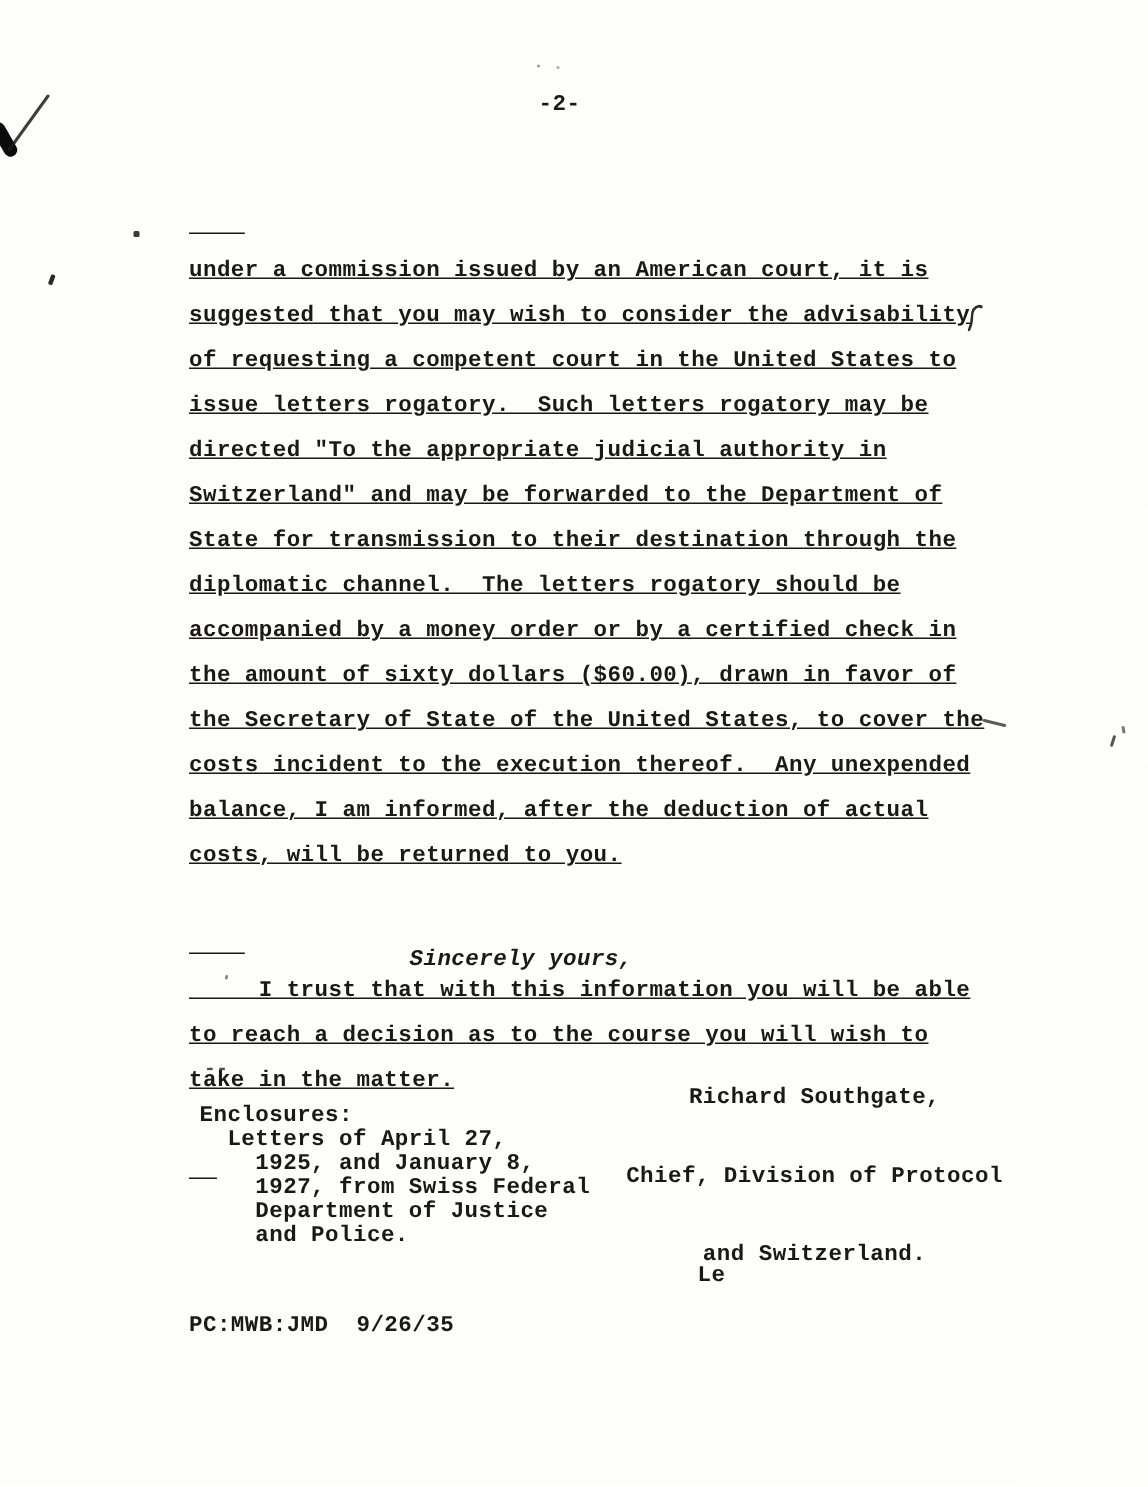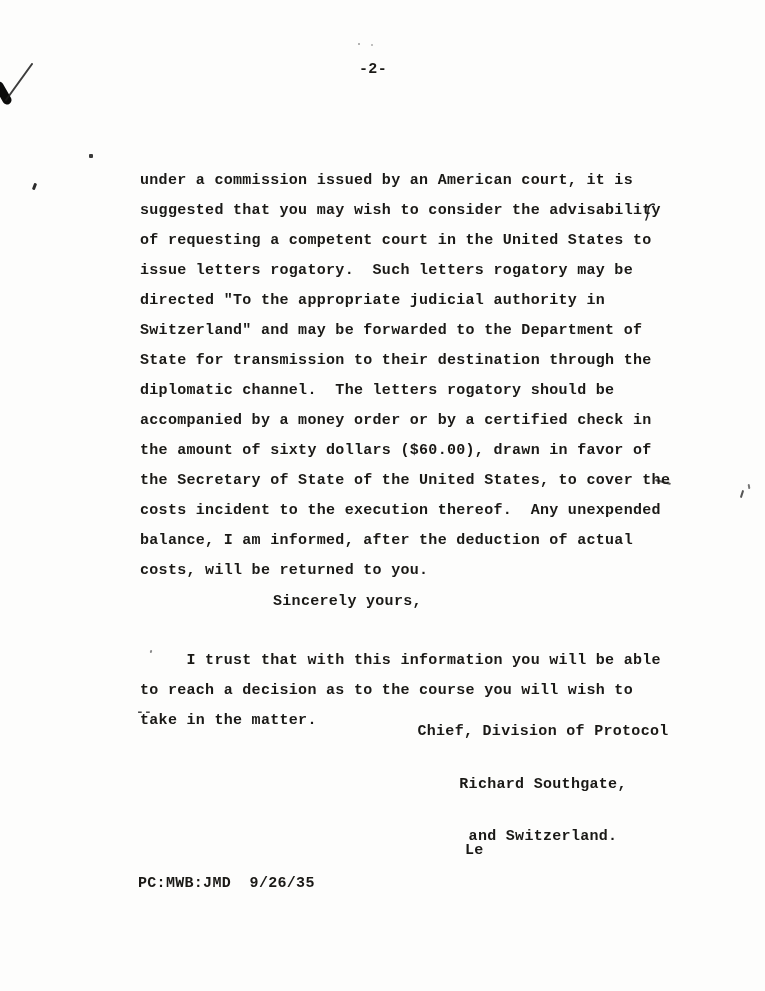--- a/index.html
+++ b/index.html
@@ -14,26 +14,26 @@
     color: #1a1916;
   }
   .t {
     position: absolute;
     white-space: pre;
     font-size: 15px;
     letter-spacing: 0.3px;
     -webkit-font-smoothing: antialiased;
   }
   .page-number { top: 61px; left: 338px; width: 70px; text-align: center; line-height: 18px; }
-  .body-block { top: 106px; left: 140px; width: 575px; line-height: 30px; }
+  .body-block { top: 106px; left: 126px; width: 575px; line-height: 30px; text-decoration: underline; }
   .para { white-space: pre; }
-  .closing { top: 588px; left: 273px; line-height: 28px; }
+  .closing { top: 626px; left: 273px; line-height: 28px; font-style: italic; }
   .signature { top: 688px; left: 412px; width: 262px; text-align: center; line-height: 17.5px; }
   .enclosures { top: 736px; left: 133px; line-height: 16px; }
-  .footer-ref { top: 871px; left: 138px; line-height: 26px; }
+  .footer-ref { top: 871px; left: 126px; line-height: 26px; }
   .footer-initials { top: 838px; left: 465px; line-height: 26px; }
   .margin-dash { top: 706px; left: 136px; font-size: 13px; color: #4a4a4a; line-height: 14px; }
   .mark { position: absolute; }
   .speck { position: absolute; background: #3a3a3a; border-radius: 1px; }
   .speck-dot-left     { left: 89px;  top: 154px; width: 4px; height: 4px; }
   .speck-comma-left   { left: 33px;  top: 183px; width: 3px; height: 7px; transform: rotate(20deg); background:#2c2c2c; }
   .speck-dot-top1     { left: 358px; top: 43px;  width: 2px; height: 2px; background:#9a9a9a; }
   .speck-dot-top2     { left: 371px; top: 44px;  width: 2px; height: 2px; background:#ababab; }
   .speck-dot-mid      { left: 150px; top: 650px; width: 2px; height: 3px; background:#8a8a8a; transform: rotate(15deg); }
   .tilde-mark         { left: 655px; top: 481px; width: 16px; height: 2px; background:#5a5a5a; border-radius: 2px; transform: rotate(14deg); }
@@ -86,22 +86,28 @@
     <div class="para">     I trust that with this information you will be able
 to reach a decision as to the course you will wish to
 take in the matter.</div>
   </div>
 
   <div class="t closing">Sincerely yours,</div>
 
   <div class="t margin-dash">--</div>
 
   <div class="t signature">
+    <div>Richard Southgate,</div>
     <div>Chief, Division of Protocol</div>
-    <div>Richard Southgate,</div>
     <div>and Switzerland.</div>
   </div>
 
+  <div class="t enclosures">Enclosures:
+  Letters of April 27,
+    1925, and January 8,
+    1927, from Swiss Federal
+    Department of Justice
+    and Police.</div>
 
   <div class="t footer-ref">PC:MWB:JMD  9/26/35</div>
   <div class="t footer-initials">Le</div>
 
 </div>
 
 </body></html>

